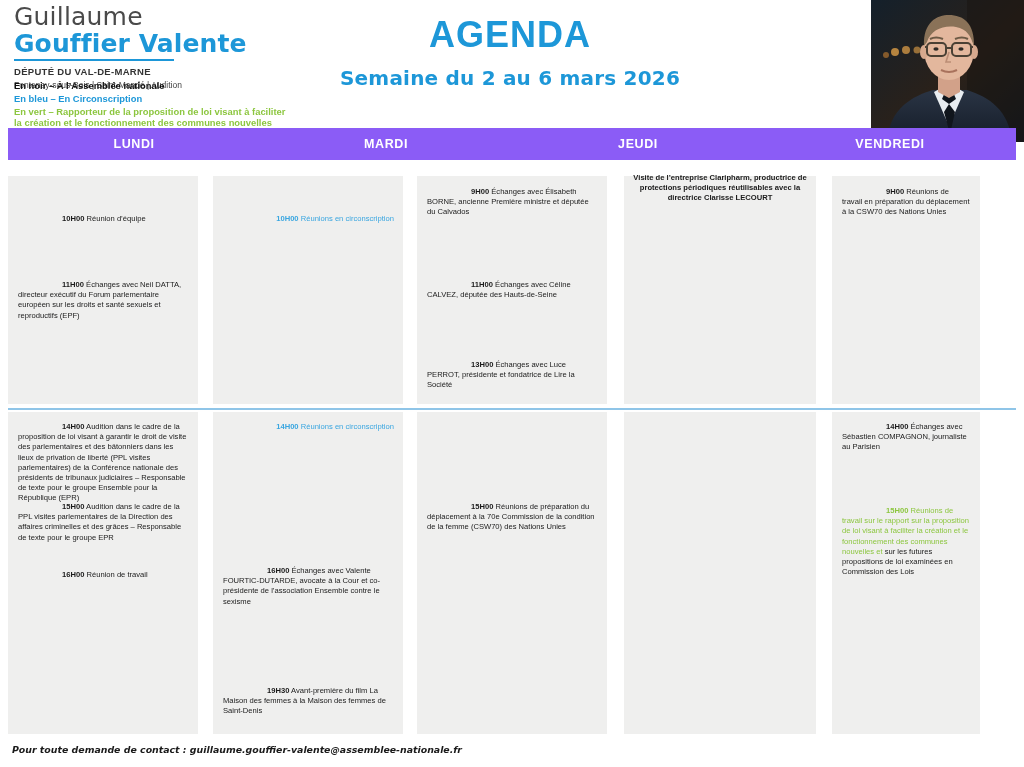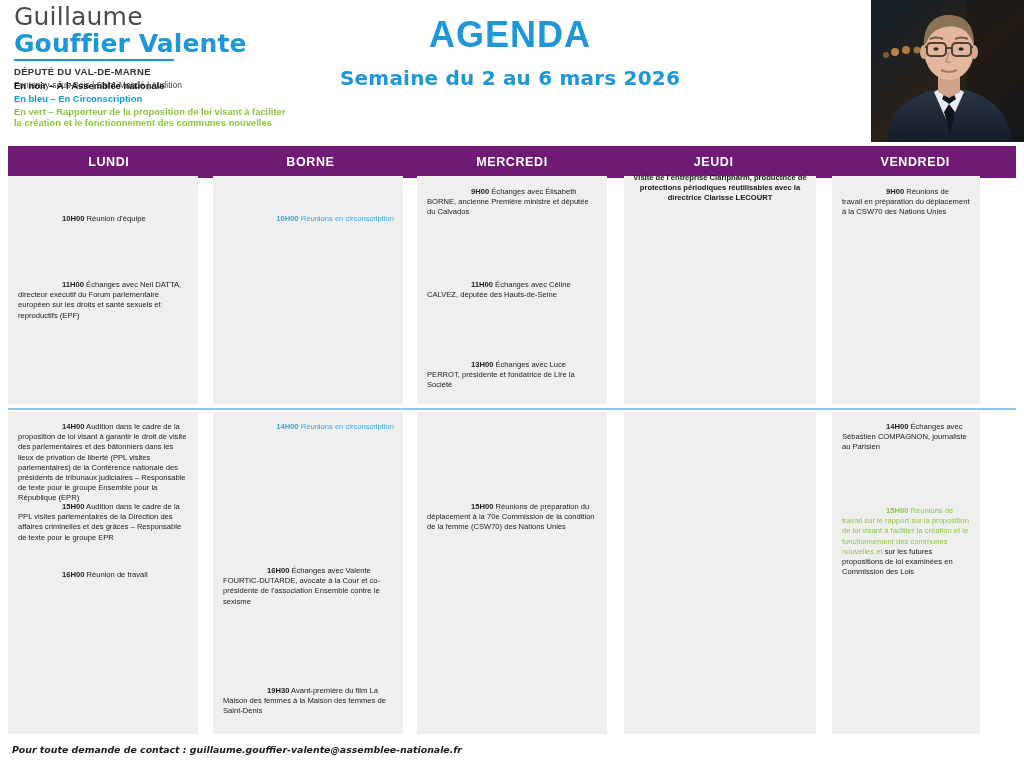--- a/index.html
+++ b/index.html
@@ -52,22 +52,22 @@
 
   
   .photo{
     position:absolute;left:871px;top:0;width:153px;height:142px;
     overflow:hidden;background:#0d1a26;
   }
   .photo svg{display:block;}
 
   
   .daybar{
-    position:absolute;left:8px;top:146px;width:1008px;height:32px;
-    background:#701a75;display:flex;
+    position:absolute;left:8px;top:128px;width:1008px;height:32px;
+    background:#8b5cf6;display:flex;
   }
   .daybar .day{
     flex:1 1 0;display:flex;align-items:center;justify-content:center;
     color:#fff;font-weight:bold;font-size:12.5px;letter-spacing:.6px;
     font-family:"Liberation Sans",sans-serif;
   }
 
   
   .grid{
     position:absolute;left:0;top:176px;width:1024px;height:558px;
@@ -193,22 +193,21 @@
 
           <path d="M78 52 L75 62 L80 62" stroke="#bc8e76" stroke-width="1.6" fill="none"></path>
           <path d="M70 70 Q78 74 86 70" stroke="#a9725c" stroke-width="2" fill="none"></path>
         </g>
       </svg>
     </div>
   </div>
 
   <div class="daybar">
     <div class="day">LUNDI</div>
-    <div class="day">BORNE</div>
-    <div class="day">MERCREDI</div>
+    <div class="day">MARDI</div>
     <div class="day">JEUDI</div>
     <div class="day">VENDREDI</div>
   </div>
 
   <div class="grid">
 
     <div class="divider"></div>
 
     <div class="col col-lundi" style="height:514px;border-radius:30px;">
       <div class="half am"></div>

